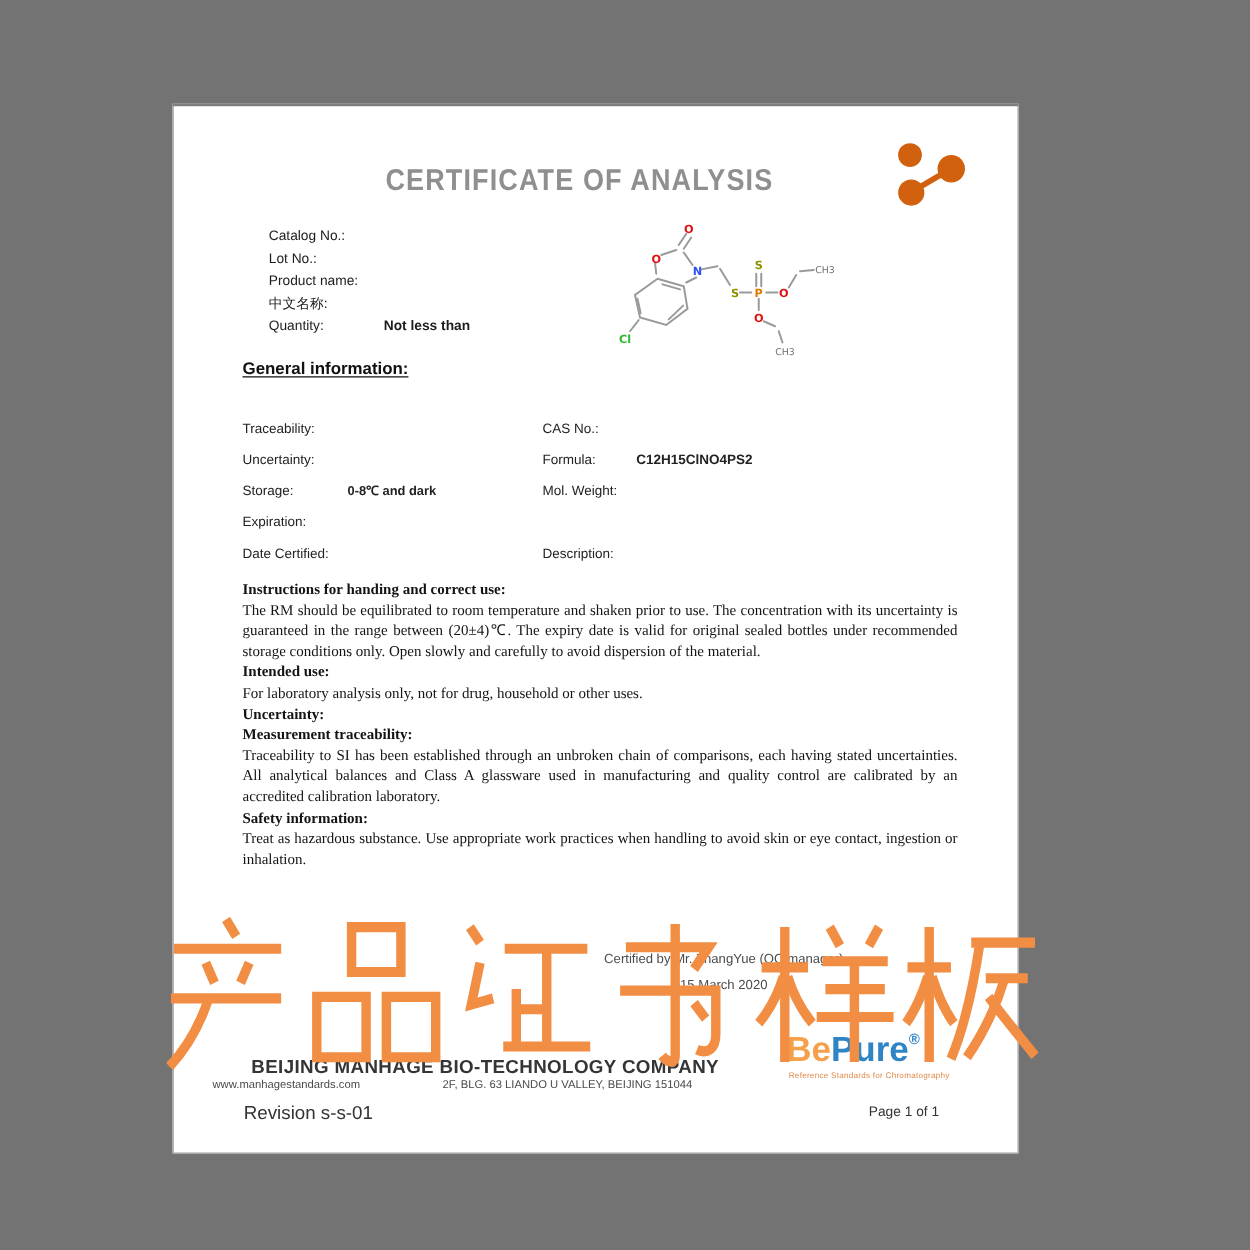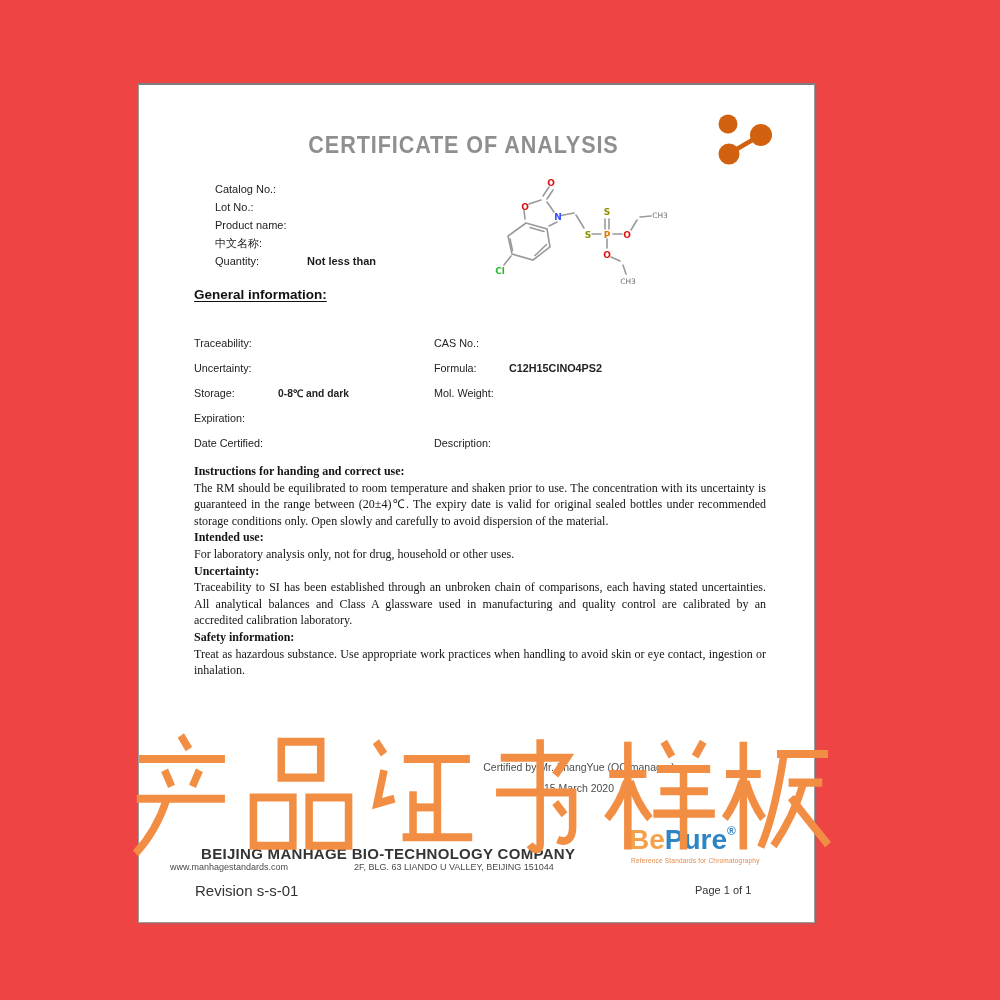--- a/index.html
+++ b/index.html
@@ -1,16 +1,16 @@
 <!DOCTYPE html>
 <html><head>
 <meta charset="utf-8">
 <style>
   html,body{margin:0;padding:0;background:#ffffff;font-family:"Liberation Sans",sans-serif;}
-  .canvas{position:relative;width:1000px;height:1000px;background:#ef4444;overflow:hidden;}
+  .canvas{position:relative;width:1000px;height:1000px;background:#737373;overflow:hidden;}
   .sheet{
     position:absolute;left:138px;top:83px;width:675px;height:837px;background:#ffffff;
     border:1px solid #9c9c9c;border-top:2px solid #7e7e7e;
     box-shadow:2px 2px 0 rgba(120,120,120,.25);
   }
   .title{
     position:absolute;left:0;right:26px;top:46px;text-align:center;
     font-weight:bold;font-size:24px;color:#8f8f8f;letter-spacing:1px;
     transform:scaleX(.9);transform-origin:50% 50%;
   }
@@ -141,20 +141,21 @@
         <span class="l-lbl">Date Certified:</span><span class="l-val"></span><span class="r-lbl">Description:</span><span class="r-val"></span>
       </div>
     </div>
 
     <div class="sections">
       <div class="sec-h">Instructions for handing and correct use:</div>
       <div class="sec-b">The RM should be equilibrated to room temperature and shaken prior to use. The concentration with its uncertainty is guaranteed in the range between (20±4)℃. The expiry date is valid for original sealed bottles under recommended storage conditions only. Open slowly and carefully to avoid dispersion of the material.</div>
       <div class="sec-h">Intended use:</div>
       <div class="sec-b">For laboratory analysis only, not for drug, household or other uses.</div>
       <div class="sec-h">Uncertainty:</div>
+      <div class="sec-h">Measurement traceability:</div>
       <div class="sec-b">Traceability to SI has been established through an unbroken chain of comparisons, each having stated uncertainties. All analytical balances and Class A glassware used in manufacturing and quality control are calibrated by an accredited calibration laboratory.</div>
       <div class="sec-h">Safety information:</div>
       <div class="sec-b">Treat as hazardous substance. Use appropriate work practices when handling to avoid skin or eye contact, ingestion or inhalation.</div>
     </div>
 
     <div class="cert">
       <div>Certified by Mr. ZhangYue (QC manager)</div>
       <div>15 March 2020</div>
     </div>
 

